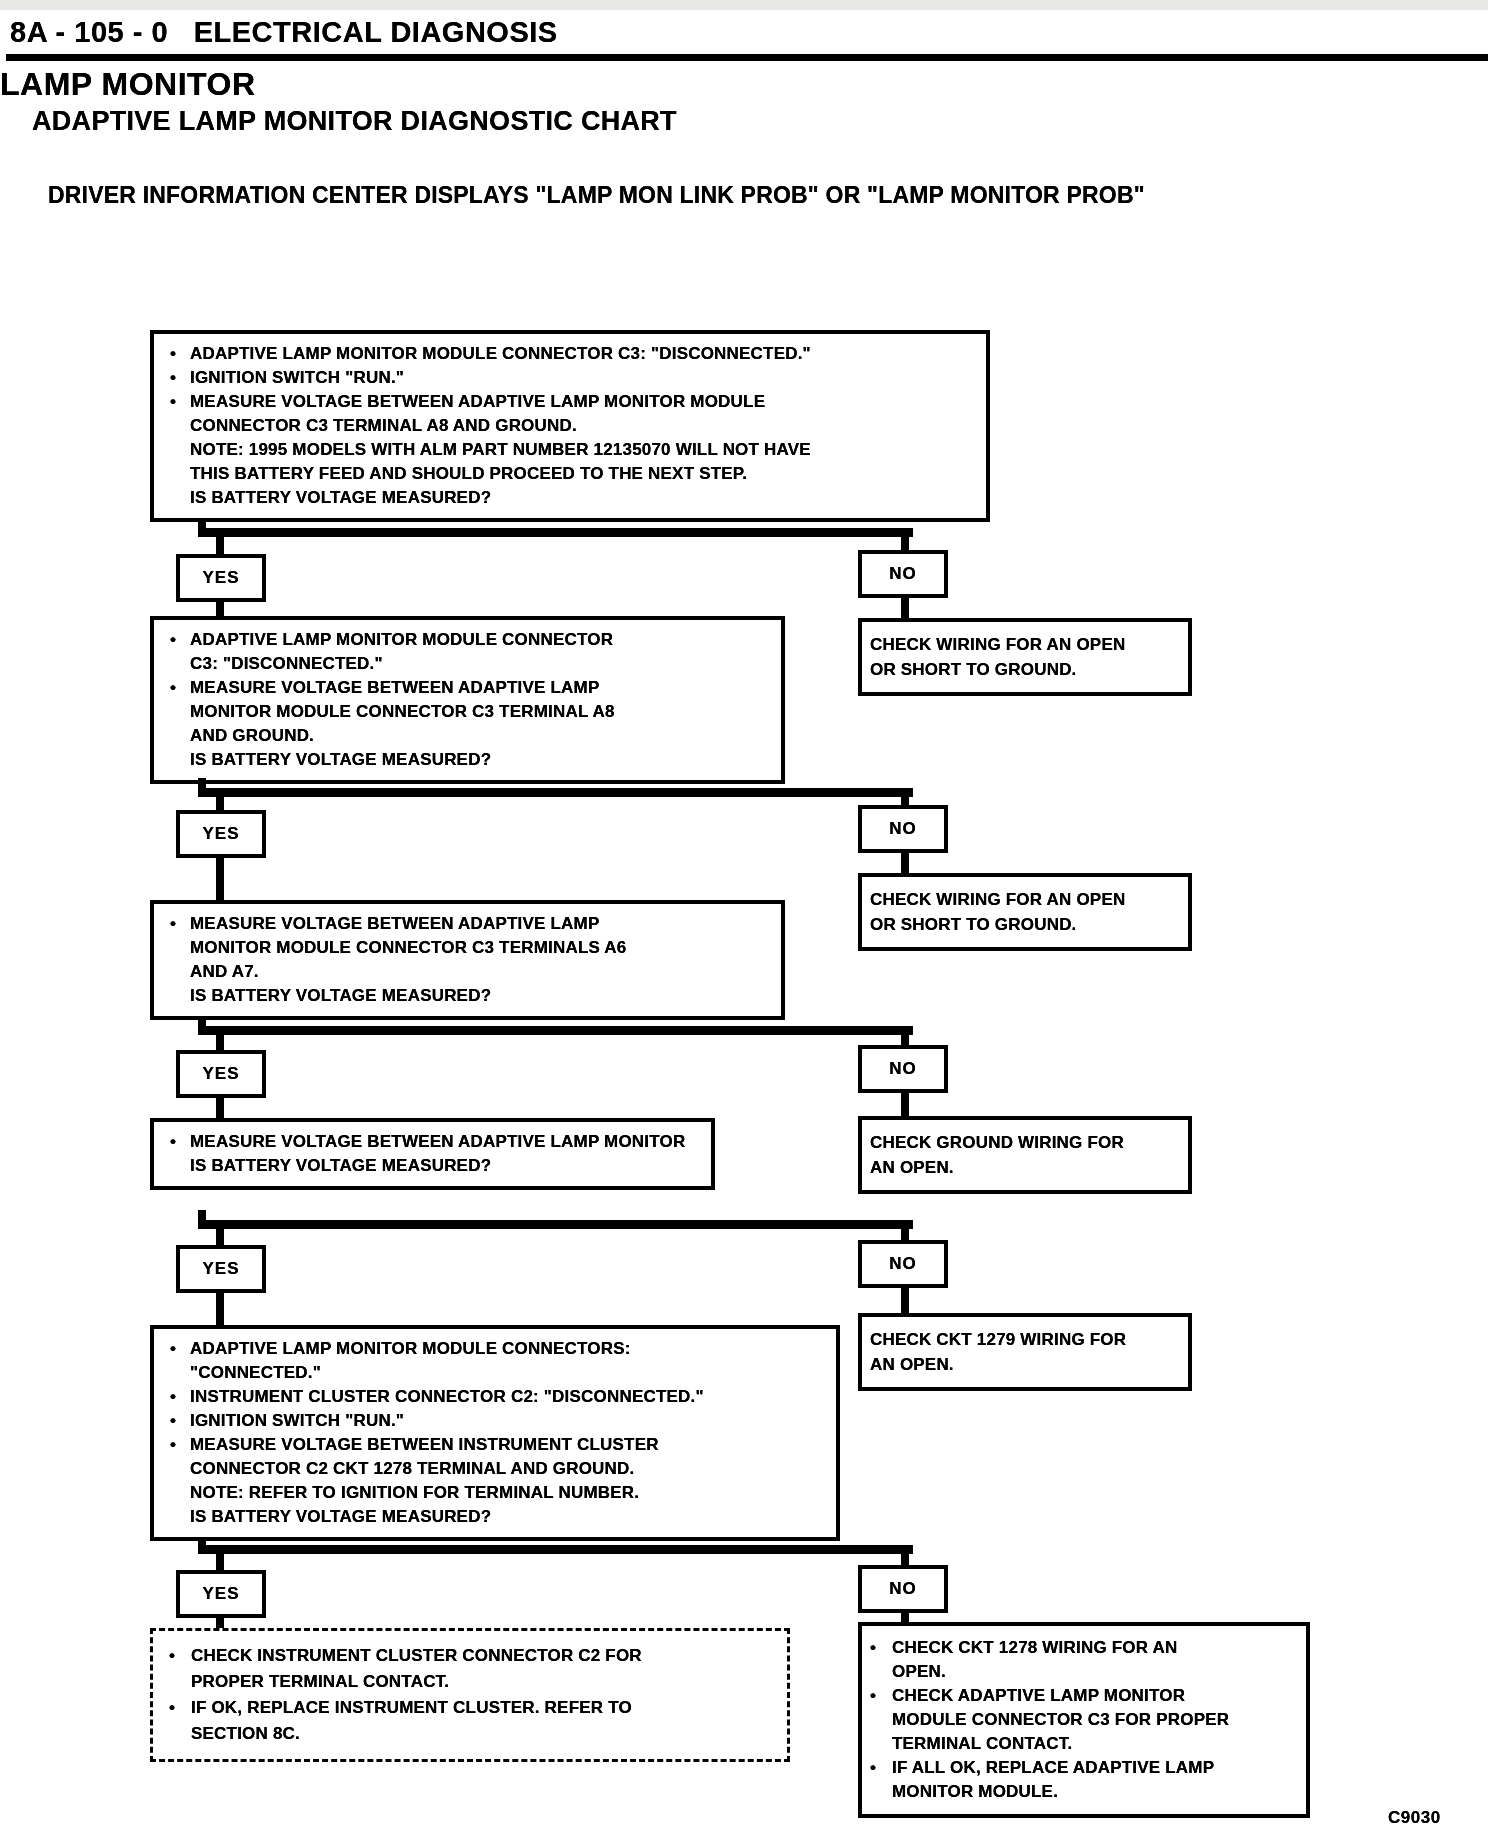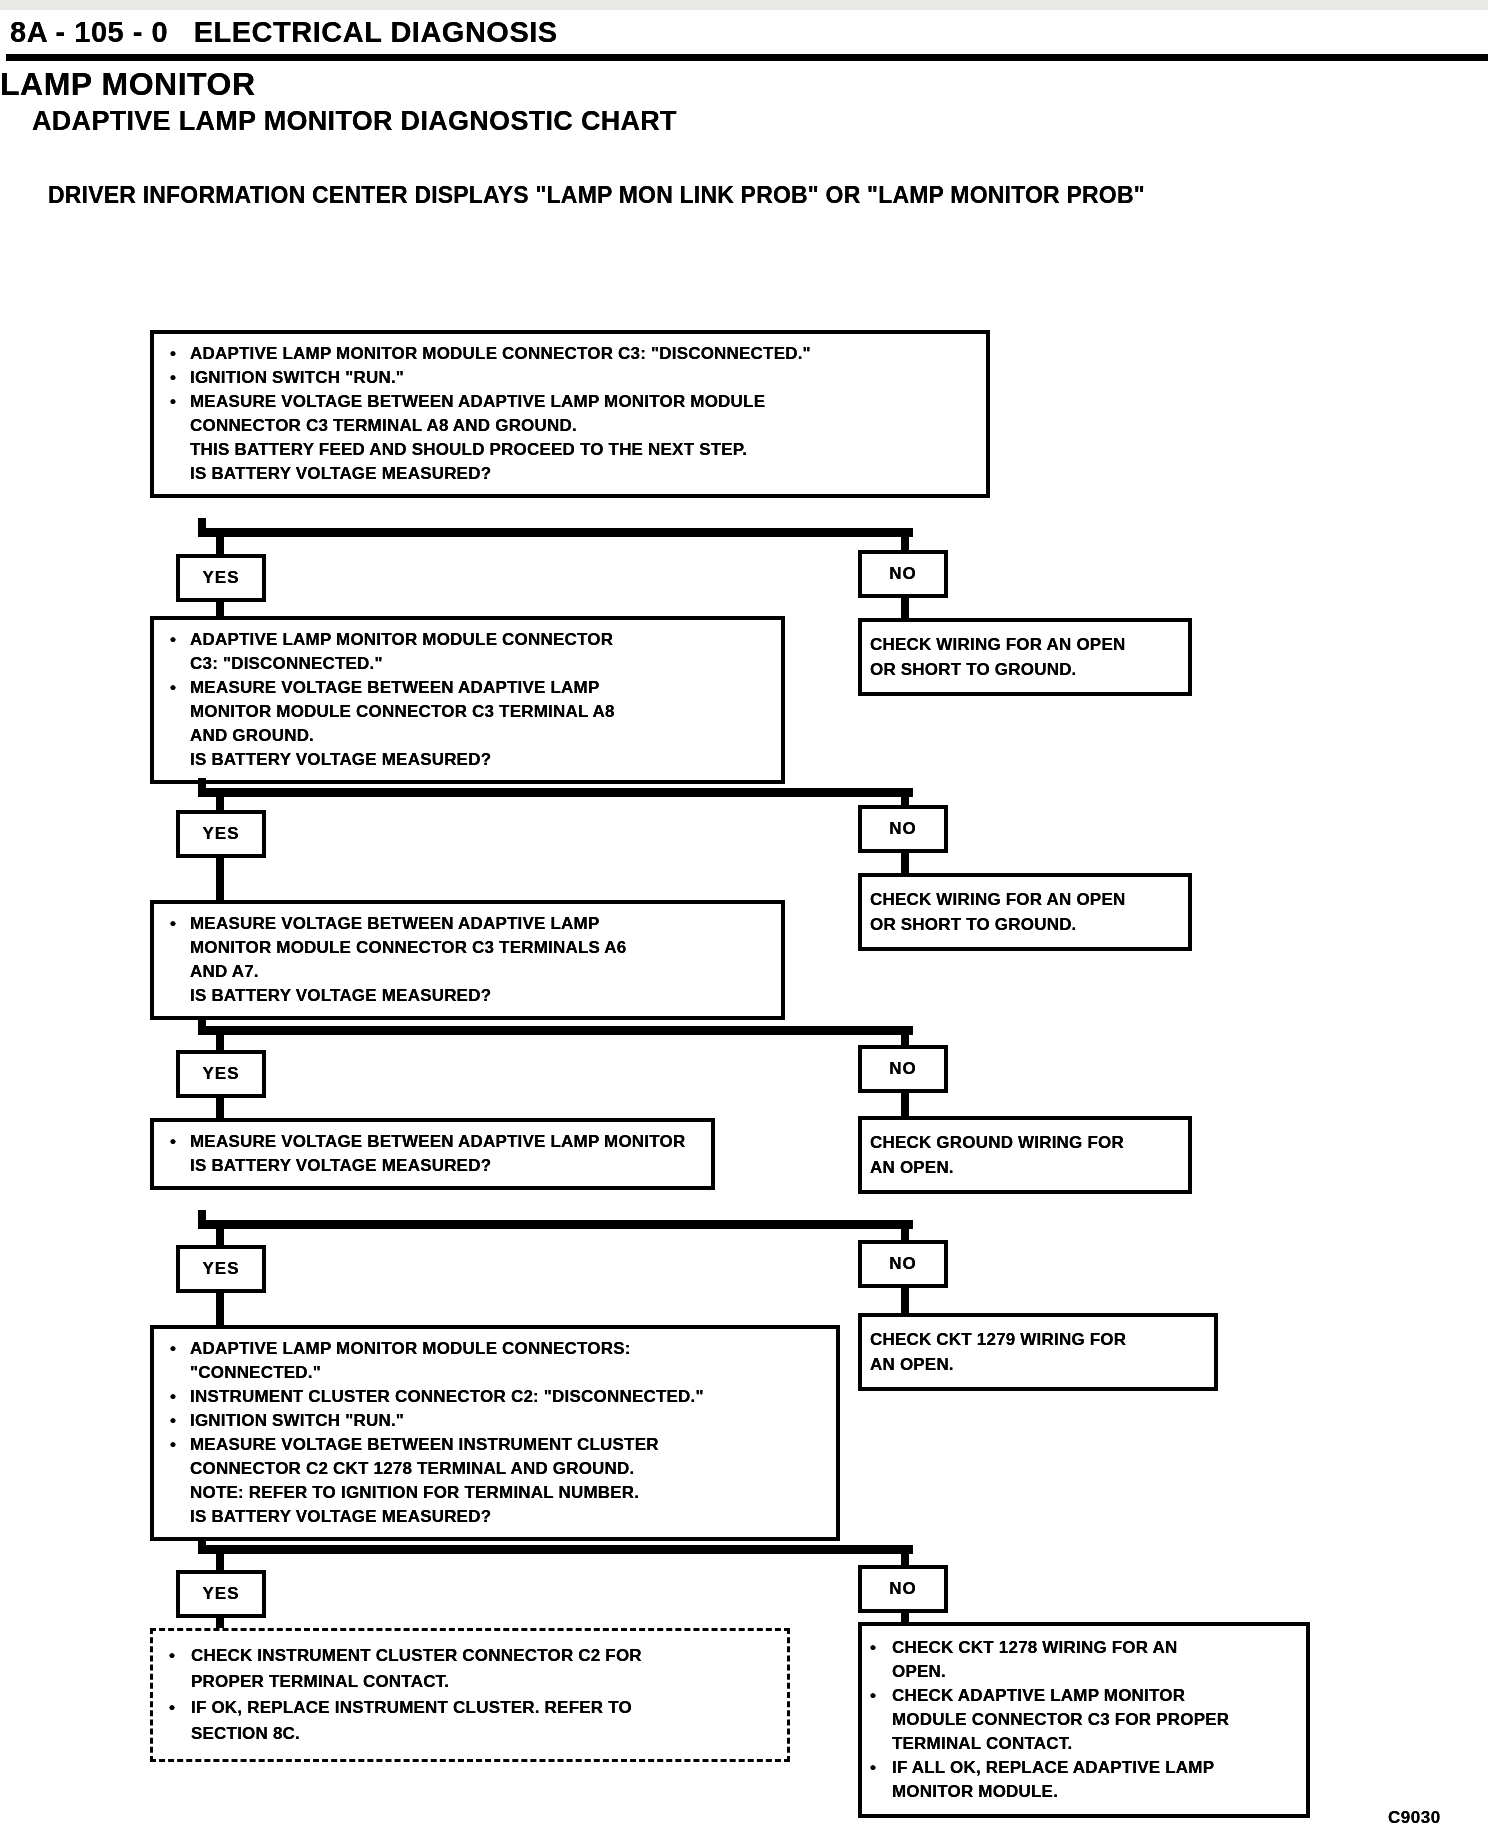--- a/index.html
+++ b/index.html
@@ -79,20 +79,21 @@
   <div class="hdr-rule"></div>
   <div class="title">LAMP MONITOR</div>
   <div class="subtitle">ADAPTIVE LAMP MONITOR DIAGNOSTIC CHART</div>
   <div class="condition">DRIVER INFORMATION CENTER DISPLAYS "LAMP MON LINK PROB" OR "LAMP MONITOR PROB"</div>
 
   <div class="box stepbox" style="left:150px;top:320px;width:840px;">
       <div class="bline"><span class="bullet">•</span><span class="ltext">ADAPTIVE LAMP MONITOR MODULE CONNECTOR C3: "DISCONNECTED."</span></div>
       <div class="bline"><span class="bullet">•</span><span class="ltext">IGNITION SWITCH "RUN."</span></div>
       <div class="bline"><span class="bullet">•</span><span class="ltext">MEASURE VOLTAGE BETWEEN ADAPTIVE LAMP MONITOR MODULE</span></div>
       <div class="bline"><span class="bullet"></span><span class="ltext">CONNECTOR C3 TERMINAL A8 AND GROUND.</span></div>
+      <div class="bline"><span class="bullet"></span><span class="ltext">NOTE: 1995 MODELS WITH ALM PART NUMBER 12135070 WILL NOT HAVE</span></div>
       <div class="bline"><span class="bullet"></span><span class="ltext">THIS BATTERY FEED AND SHOULD PROCEED TO THE NEXT STEP.</span></div>
       <div class="bline"><span class="bullet"></span><span class="ltext">IS BATTERY VOLTAGE MEASURED?</span></div>
     </div>
   <div class="conn" style="left:198px;top:508px;width:8px;height:14px;"></div>
   <div class="conn" style="left:198px;top:518px;width:715px;height:9px;"></div>
   <div class="conn" style="left:216px;top:525px;width:8px;height:21px;"></div>
   <div class="conn" style="left:901px;top:525px;width:8px;height:17px;"></div>
   <div class="yesno" style="left:176px;top:544px;">
       <span>YES</span>
     </div>
@@ -163,21 +164,21 @@
   <div class="conn" style="left:216px;top:1217px;width:8px;height:20px;"></div>
   <div class="conn" style="left:901px;top:1217px;width:8px;height:15px;"></div>
   <div class="yesno" style="left:176px;top:1235px;">
       <span>YES</span>
     </div>
   <div class="yesno" style="left:858px;top:1230px;">
       <span>NO</span>
     </div>
   <div class="conn" style="left:216px;top:1281px;width:8px;height:38px;"></div>
   <div class="conn" style="left:901px;top:1276px;width:8px;height:31px;"></div>
-  <div class="box resultbox plain" style="left:858px;top:1303px;width:360px;">
+  <div class="box resultbox plain" style="left:858px;top:1303px;width:334px;">
       <div class="bline"><span class="bullet"></span><span class="ltext">CHECK CKT 1279 WIRING FOR</span></div>
       <div class="bline"><span class="bullet"></span><span class="ltext">AN OPEN.</span></div>
     </div>
 
   <div class="box stepbox" style="left:150px;top:1315px;width:690px;">
       <div class="bline"><span class="bullet">•</span><span class="ltext">ADAPTIVE LAMP MONITOR MODULE CONNECTORS:</span></div>
       <div class="bline"><span class="bullet"></span><span class="ltext">"CONNECTED."</span></div>
       <div class="bline"><span class="bullet">•</span><span class="ltext">INSTRUMENT CLUSTER CONNECTOR C2: "DISCONNECTED."</span></div>
       <div class="bline"><span class="bullet">•</span><span class="ltext">IGNITION SWITCH "RUN."</span></div>
       <div class="bline"><span class="bullet">•</span><span class="ltext">MEASURE VOLTAGE BETWEEN INSTRUMENT CLUSTER</span></div>

